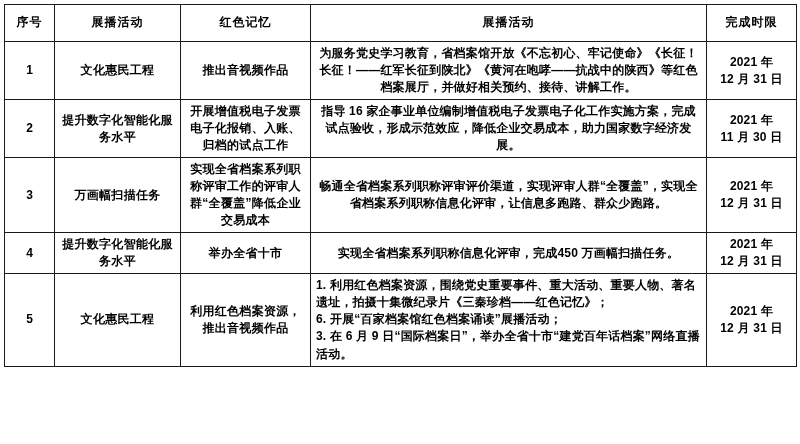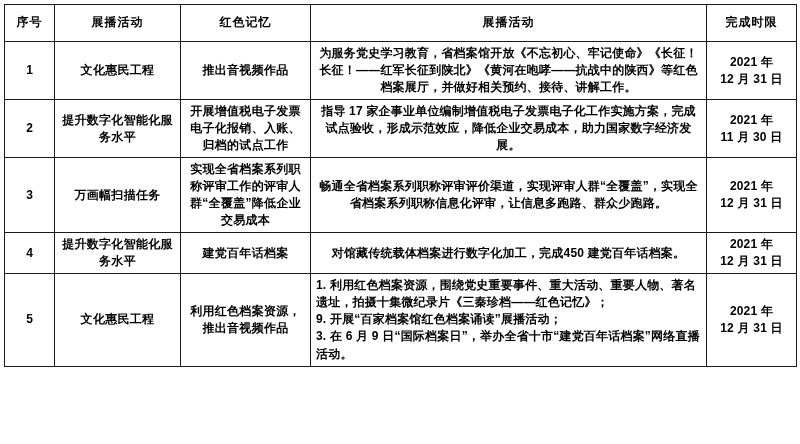--- a/index.html
+++ b/index.html
@@ -103,48 +103,48 @@
         <td class="cat">文化惠民工程</td>
         <td class="name">推出音视频作品</td>
         <td class="std">为服务党史学习教育，省档案馆开放《不忘初心、牢记使命》《长征！长征！——红军长征到陕北》《黄河在咆哮——抗战中的陕西》等红色档案展厅，并做好相关预约、接待、讲解工作。</td>
         <td class="due">2021 年
 12 月 31 日</td>
       </tr>
       <tr>
         <td class="num">2</td>
         <td class="cat">提升数字化智能化服务水平</td>
         <td class="name">开展增值税电子发票电子化报销、入账、归档的试点工作</td>
-        <td class="std">指导 17 家企事业单位编制增值税电子发票电子化工作实施方案，完成试点验收，形成示范效应，降低企业交易成本，助力国家数字经济发展。</td>
+        <td class="std">指导 16 家企事业单位编制增值税电子发票电子化工作实施方案，完成试点验收，形成示范效应，降低企业交易成本，助力国家数字经济发展。</td>
         <td class="due">2021 年
 11 月 30 日</td>
       </tr>
       <tr>
         <td class="num">3</td>
         <td class="cat">万画幅扫描任务</td>
         <td class="name">实现全省档案系列职称评审工作的评审人群“全覆盖”降低企业交易成本</td>
         <td class="std">畅通全省档案系列职称评审评价渠道，实现评审人群“全覆盖”，实现全省档案系列职称信息化评审，让信息多跑路、群众少跑路。</td>
         <td class="due">2021 年
 12 月 31 日</td>
       </tr>
       <tr>
         <td class="num">4</td>
         <td class="cat">提升数字化智能化服务水平</td>
-        <td class="name">建党百年话档案</td>
-        <td class="std">对馆藏传统载体档案进行数字化加工，完成450 建党百年话档案。</td>
+        <td class="name">举办全省十市</td>
+        <td class="std">实现全省档案系列职称信息化评审，完成450 万画幅扫描任务。</td>
         <td class="due">2021 年
 12 月 31 日</td>
       </tr>
       <tr>
         <td class="num">5</td>
         <td class="cat">文化惠民工程</td>
         <td class="name">利用红色档案资源，推出音视频作品</td>
         <td class="std">
           <span class="std-list">
             <span class="ln">1. 利用红色档案资源，围绕党史重要事件、重大活动、重要人物、著名遗址，拍摄十集微纪录片《三秦珍档——红色记忆》；</span>
-            <span class="ln">9. 开展“百家档案馆红色档案诵读”展播活动；</span>
+            <span class="ln">6. 开展“百家档案馆红色档案诵读”展播活动；</span>
             <span class="ln">3. 在 6 月 9 日“国际档案日”，举办全省十市“建党百年话档案”网络直播活动。</span>
           </span>
         </td>
         <td class="due">2021 年
 12 月 31 日</td>
       </tr>
     </tbody>
   </table>
 </div>
 

